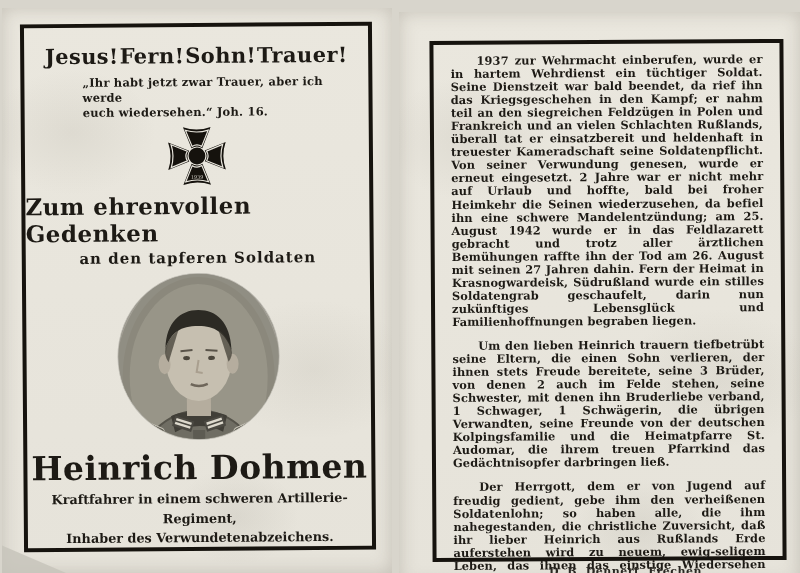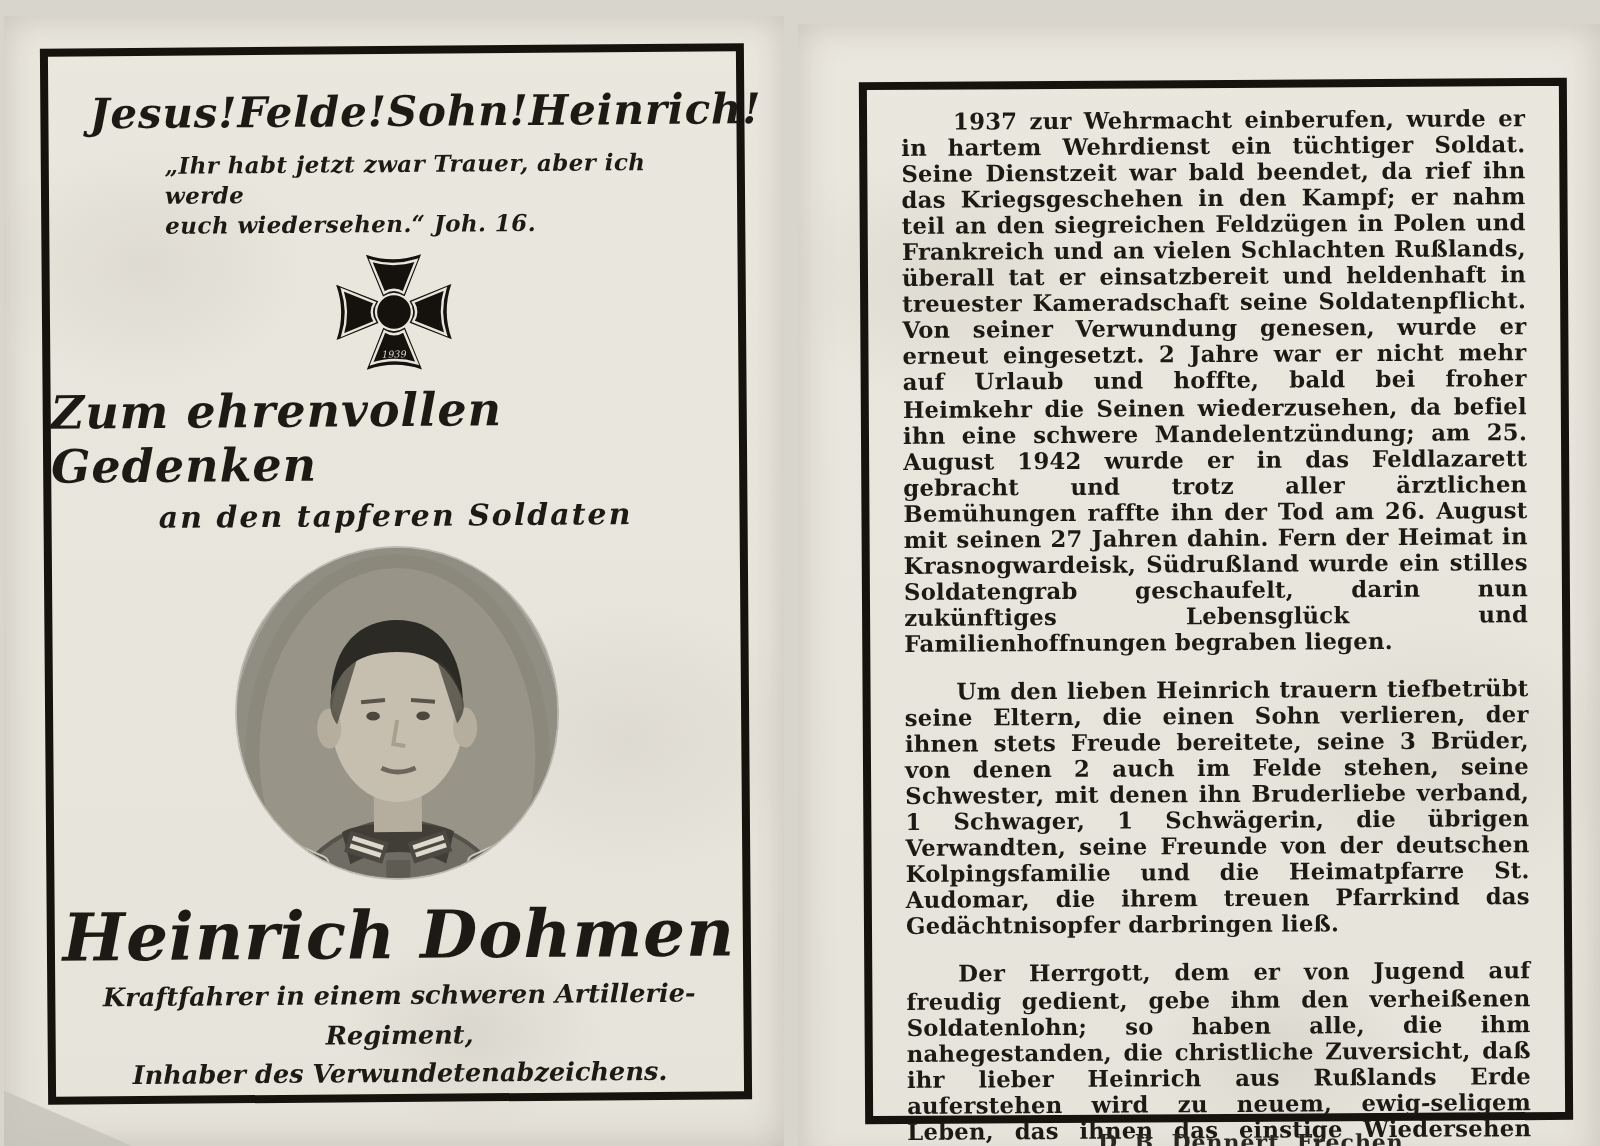--- a/index.html
+++ b/index.html
@@ -12,21 +12,21 @@
   
   .card{
     position:absolute; background:#e9e6dd;
     background-image:
       radial-gradient(ellipse 120px 90px at 18% 22%, rgba(120,115,100,.10), transparent 70%),
       radial-gradient(ellipse 140px 100px at 80% 64%, rgba(120,115,100,.09), transparent 70%),
       radial-gradient(ellipse 90px 70px at 60% 90%, rgba(110,105,92,.10), transparent 70%),
       linear-gradient(#eae7de,#e6e3da);
     box-shadow: inset 0 0 18px rgba(90,85,72,.25);
   }
-  .card-left{ left:2px; top:8px; width:390px; height:565px;font-style:italic; }
+  .card-left{ left:2px; top:8px; width:390px; height:565px; }
   .card-right{ left:399px; top:0; width:401px; height:573px;margin-top:12px; }
   .fold{
     position:absolute; left:2px; bottom:0; width:64px; height:46px;
     background:#c7c4bb;
     clip-path:polygon(0 100%, 0 40%, 100% 100%);
     opacity:.85;
   }
   
   .frame{
     position:absolute; border:4px solid #16130e; box-sizing:border-box;
@@ -70,23 +70,23 @@
 </head>
 <body>
 
 <div class="scan">
 
   <div class="card card-left">
     <div class="frame frame-left">
 
       <div class="invocation">
         <span>Jesus!</span>
-        <span>Felde!</span>
+        <span>Fern!</span>
         <span>Sohn!</span>
-        <span>Heinrich!</span>
+        <span>Trauer!</span>
       </div>
 
       <div class="quote">
         <span>„Ihr habt jetzt zwar Trauer, aber ich werde</span><br>
         <span>euch wiedersehen.“  Joh. 16.</span>
       </div>
 
       <div class="cross-wrap">
         <svg width="60" height="60" viewBox="0 0 100 100">
           <g fill="#15120d">

